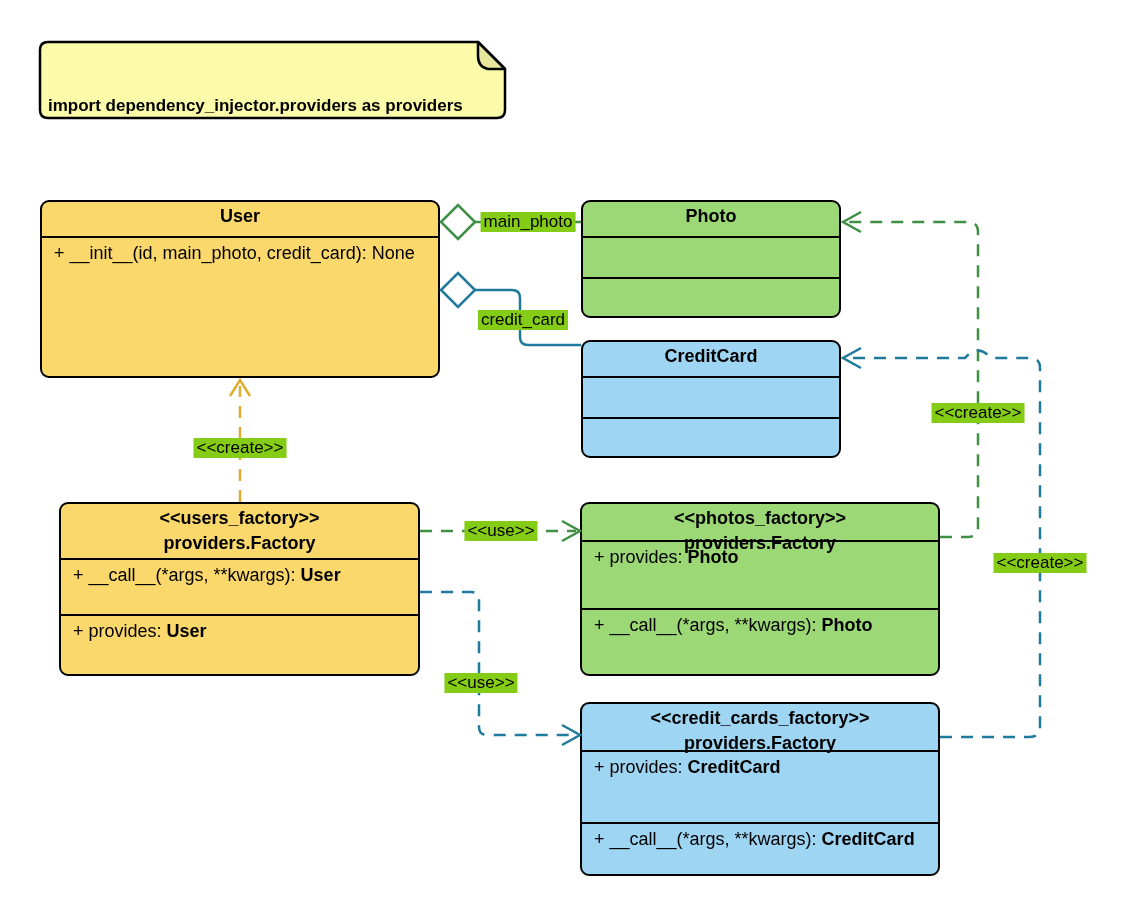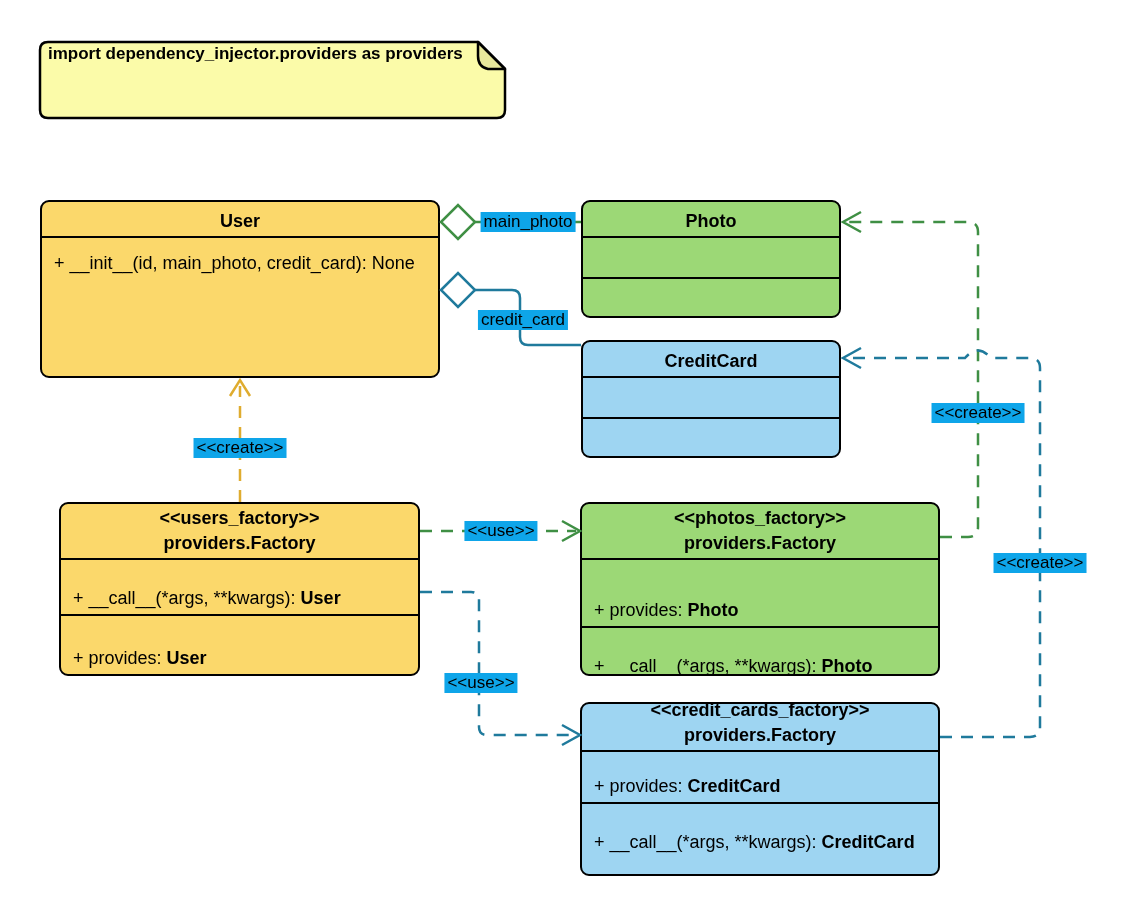--- a/index.html
+++ b/index.html
@@ -5,36 +5,36 @@
   * { margin:0; padding:0; box-sizing:border-box; }
   html,body { background:#ffffff; }
   body { font-family:"Liberation Sans", sans-serif; color:#000; }
   .canvas { position:relative; width:1126px; height:920px; background:#fff; overflow:hidden; }
 
   
   .uml-class { position:absolute; border:2px solid #000; border-radius:9px; overflow:hidden; }
   .c-yellow { background:#FBD86B; }
   .c-green  { background:#9CD876; }
   .c-blue   { background:#9ED5F2; }
-  .compartment { border-top:2px solid #000; display:flex; flex-direction:column; justify-content:flex-end;
+  .compartment { border-top:2px solid #000; display:flex; flex-direction:column; justify-content:flex-start;
                  padding:2px 12px; font-size:18px; }
   .compartment.first { border-top:none; }
   .title { align-items:center; font-weight:bold; text-align:center; line-height:25px; padding:2px 4px; }
   .member { line-height:27px; white-space:pre; }
   .bold { font-weight:bold; }
 
   
   .note-text { position:absolute; left:48px; top:44px; width:430px; height:72px;
-               display:flex; align-items:flex-start; font-weight:bold; font-size:17px; white-space:pre; }
+               display:flex; align-items:flex-end; font-weight:bold; font-size:17px; white-space:pre; }
 
   
   svg.edges { position:absolute; left:0; top:0; width:1126px; height:920px; pointer-events:none; }
 
   
-  .edge-label { position:absolute; transform:translate(-50%,-50%); background:#0ea5e9;
+  .edge-label { position:absolute; transform:translate(-50%,-50%); background:#84cc16;
                 font-size:17px; line-height:20px; padding:0 3px; white-space:pre; }
 </style>
 </head>
 <body>
 
 <div class="canvas">
 
   <div class="uml-class c-yellow" style="left:40px;top:200px;width:400px;height:178px">
     <div class="compartment first title" style="height:34px">
       <span>User</span>
@@ -67,38 +67,38 @@
     </div>
     <div class="compartment" style="height:56px">
       <div class="member"><span>+ __call__(*args, **kwargs): </span><span class="bold">User</span></div>
     </div>
     <div class="compartment" style="height:60px">
       <div class="member"><span>+ provides: </span><span class="bold">User</span></div>
     </div>
   </div>
 
   <div class="uml-class c-green" style="left:580px;top:502px;width:360px;height:174px">
-    <div class="compartment first title" style="height:54px">
+    <div class="compartment first title" style="height:36px">
       <span>&lt;&lt;photos_factory&gt;&gt;</span>
       <span>providers.Factory</span>
     </div>
     <div class="compartment" style="height:68px">
       <div class="member"><span>+ provides: </span><span class="bold">Photo</span></div>
     </div>
     <div class="compartment" style="height:56px">
       <div class="member"><span>+ __call__(*args, **kwargs): </span><span class="bold">Photo</span></div>
     </div>
   </div>
 
   <div class="uml-class c-blue" style="left:580px;top:702px;width:360px;height:174px">
     <div class="compartment first title" style="height:46px">
       <span>&lt;&lt;credit_cards_factory&gt;&gt;</span>
       <span>providers.Factory</span>
     </div>
-    <div class="compartment" style="height:52px">
+    <div class="compartment" style="height:72px">
       <div class="member"><span>+ provides: </span><span class="bold">CreditCard</span></div>
     </div>
     <div class="compartment" style="height:56px">
       <div class="member"><span>+ __call__(*args, **kwargs): </span><span class="bold">CreditCard</span></div>
     </div>
   </div>
 
   <svg class="edges" viewBox="0 0 1126 920">
 
     <path d="M 48 42 H 478 L 505 69 V 110 Q 505 118 497 118 H 48 Q 40 118 40 110 V 50 Q 40 42 48 42 Z" fill="#FBFBA9" stroke="#000" stroke-width="2.5" stroke-linejoin="round"></path>

